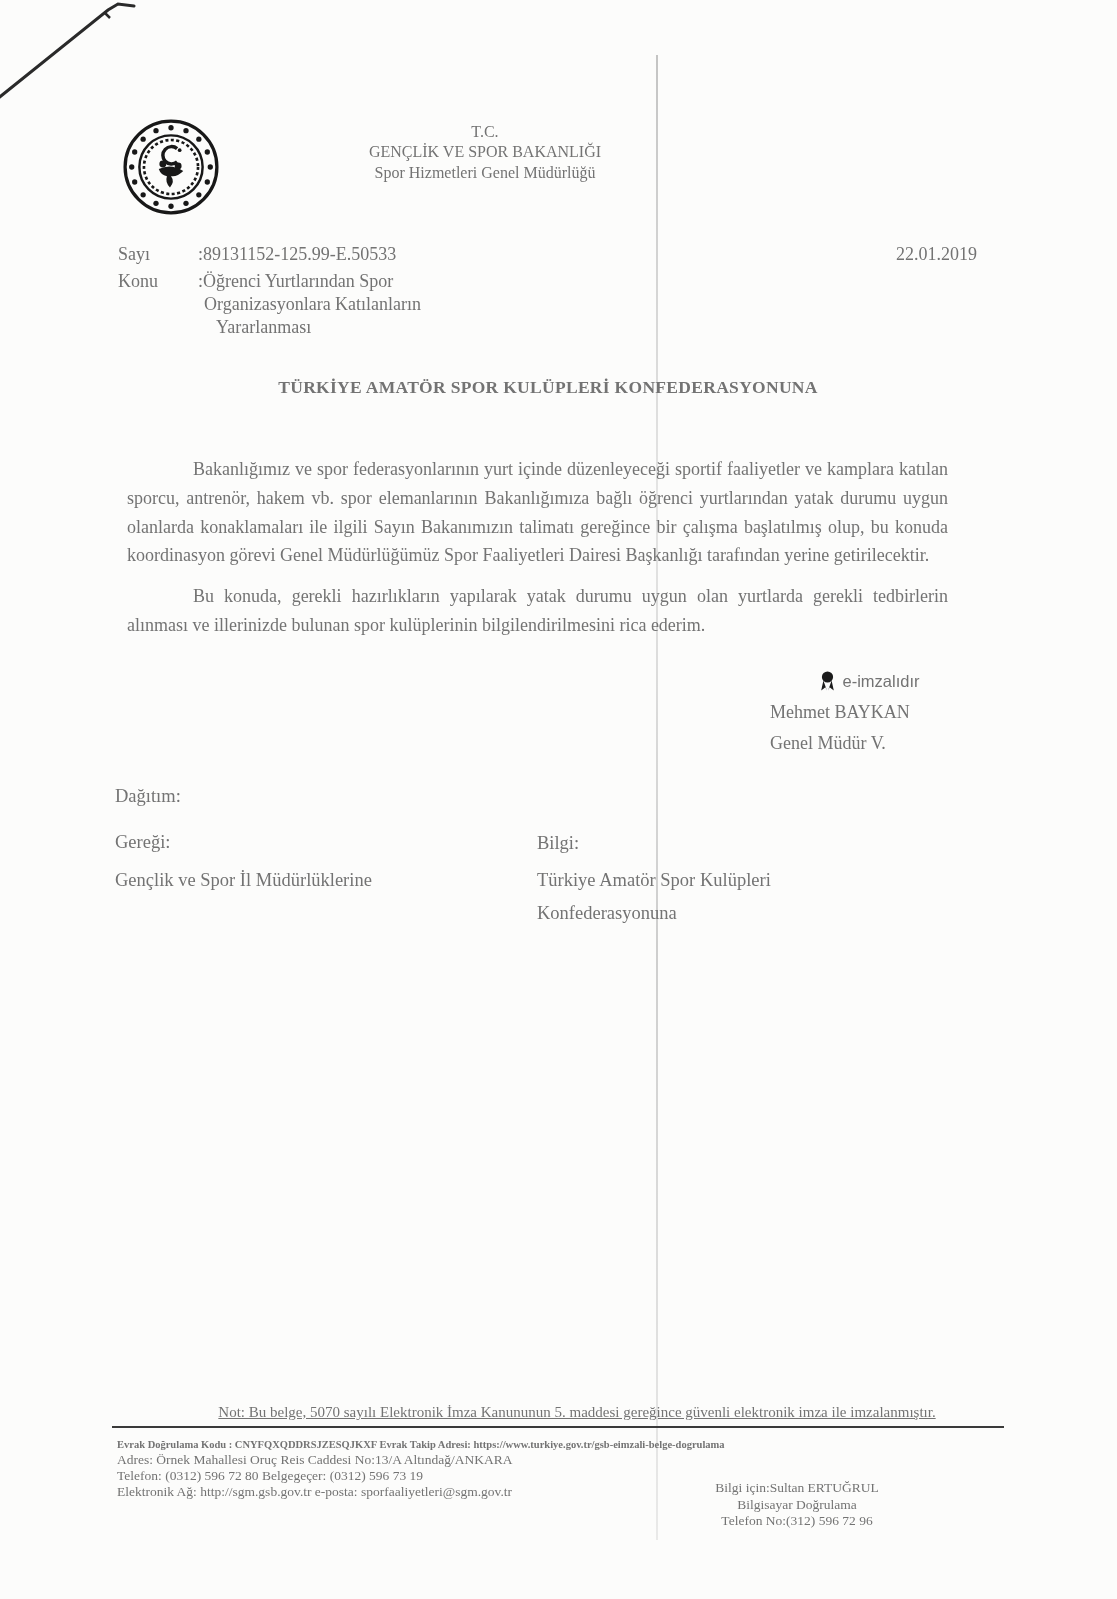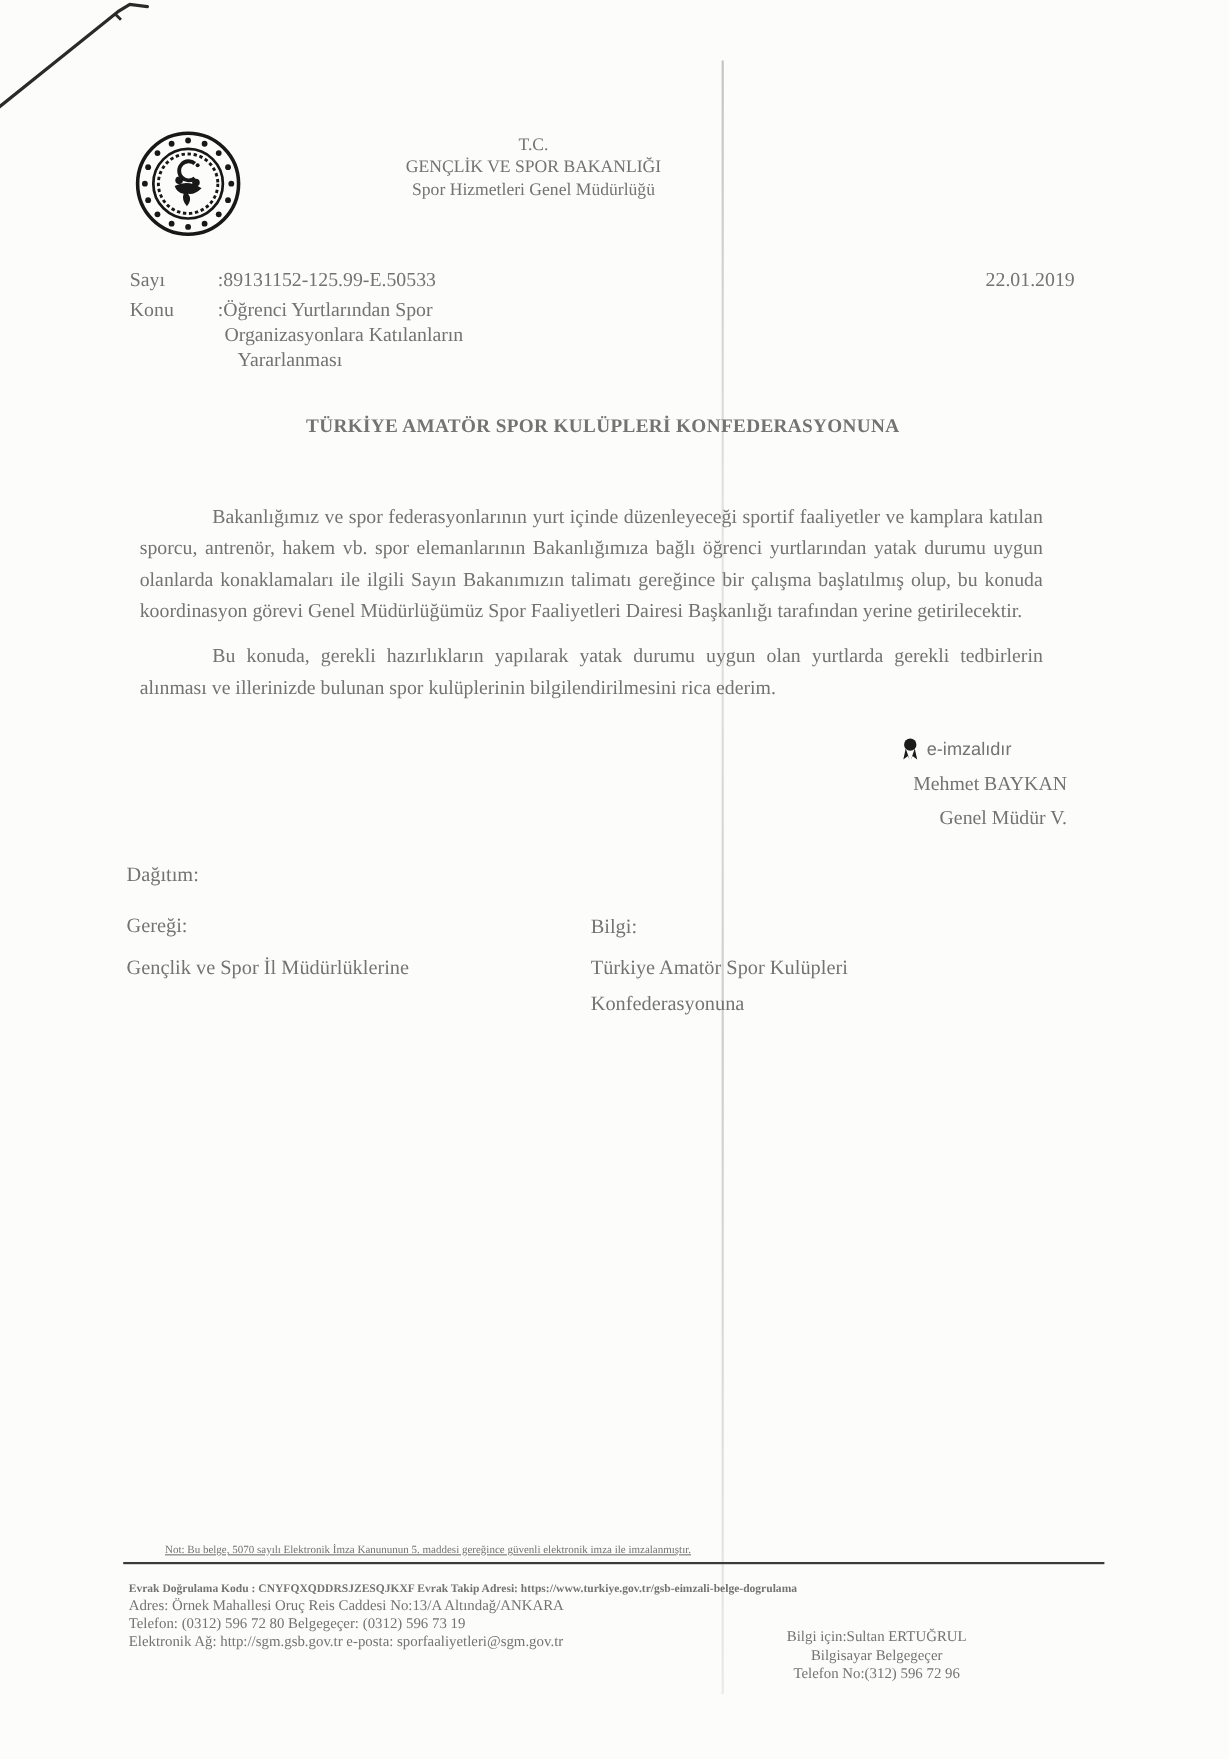--- a/index.html
+++ b/index.html
@@ -34,33 +34,34 @@
   .recipient-title{
     left:120px;top:377px;width:856px;
     text-align:center;font-weight:bold;font-size:17.5px;letter-spacing:.3px;
   }
 
   
   .body-text{left:115px;top:443px;width:845px;font-size:18px;line-height:28.8px;}
   .body-text p{margin:12px;text-align:justify;text-indent:66px;}
 
   
-  .signature{left:770px;top:666px;width:200px;text-align:right;font-size:18px;line-height:31px;}
+  .signature{left:770px;top:666px;width:200px;text-align:left;font-size:18px;line-height:31px;}
   .esign-row{display:flex;align-items:center;justify-content:center;gap:7px;
     font-family:"Liberation Sans", sans-serif;font-size:16.5px;}
 
   
   .dist{font-size:18.5px;}
 
   
   .note-rule{
     left:112px;top:1404px;width:892px;
     border-bottom:2px solid #3a3a3a;
     padding:0 0 5px 38px;box-sizing:border-box;
-    font-size:10px;
+    font-size:15px;
+    text-align:center;
   }
   .note-rule span{text-decoration:underline;}
   .footer-left{left:117px;top:1438px;width:660px;font-size:13.5px;line-height:16px;}
   .footer-left .verification{font-size:10.5px;font-weight:bold;letter-spacing:0;line-height:14px;}
   .footer-right{right:160px;top:1480px;width:320px;text-align:center;font-size:13.5px;line-height:16.5px;}
 
   .seal{left:120px;top:116px;width:102px;height:102px;}
 </style>
 </head>
 <body>
@@ -153,17 +154,17 @@
 
   <div class="abs footer-left">
     <div class="verification">Evrak Doğrulama Kodu : CNYFQXQDDRSJZESQJKXF Evrak Takip Adresi: https://www.turkiye.gov.tr/gsb-eimzali-belge-dogrulama</div>
     <div>Adres: Örnek Mahallesi Oruç Reis Caddesi No:13/A  Altındağ/ANKARA</div>
     <div>Telefon: (0312) 596 72 80   Belgegeçer: (0312) 596 73 19</div>
     <div>Elektronik Ağ: http://sgm.gsb.gov.tr  e-posta: sporfaaliyetleri@sgm.gov.tr</div>
   </div>
 
   <div class="abs footer-right">
     <div>Bilgi için:Sultan ERTUĞRUL</div>
-    <div>Bilgisayar Belgegeçer</div>
+    <div>Bilgisayar Doğrulama</div>
     <div>Telefon No:(312) 596 72 96</div>
   </div>
 
 </div>
 
 </body></html>

